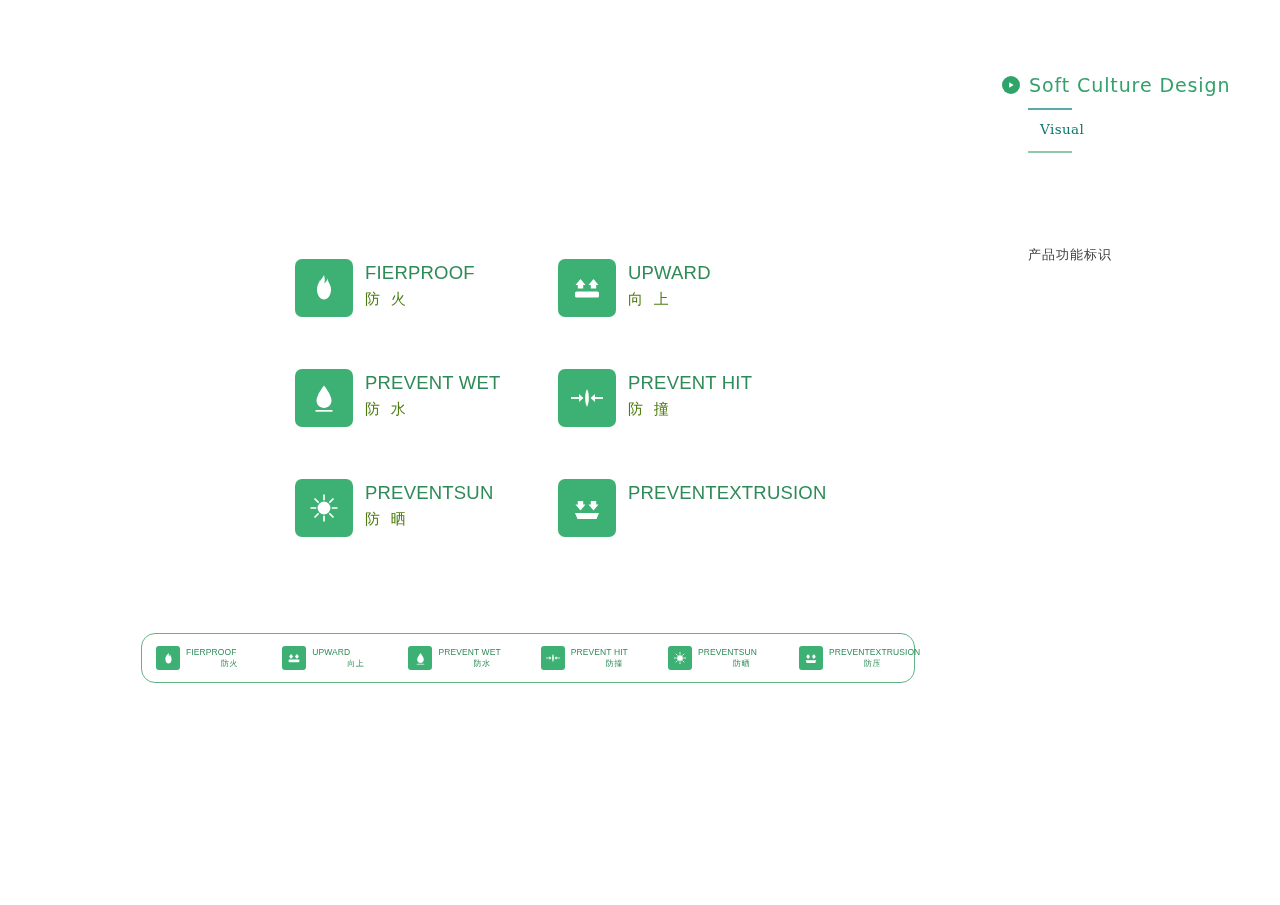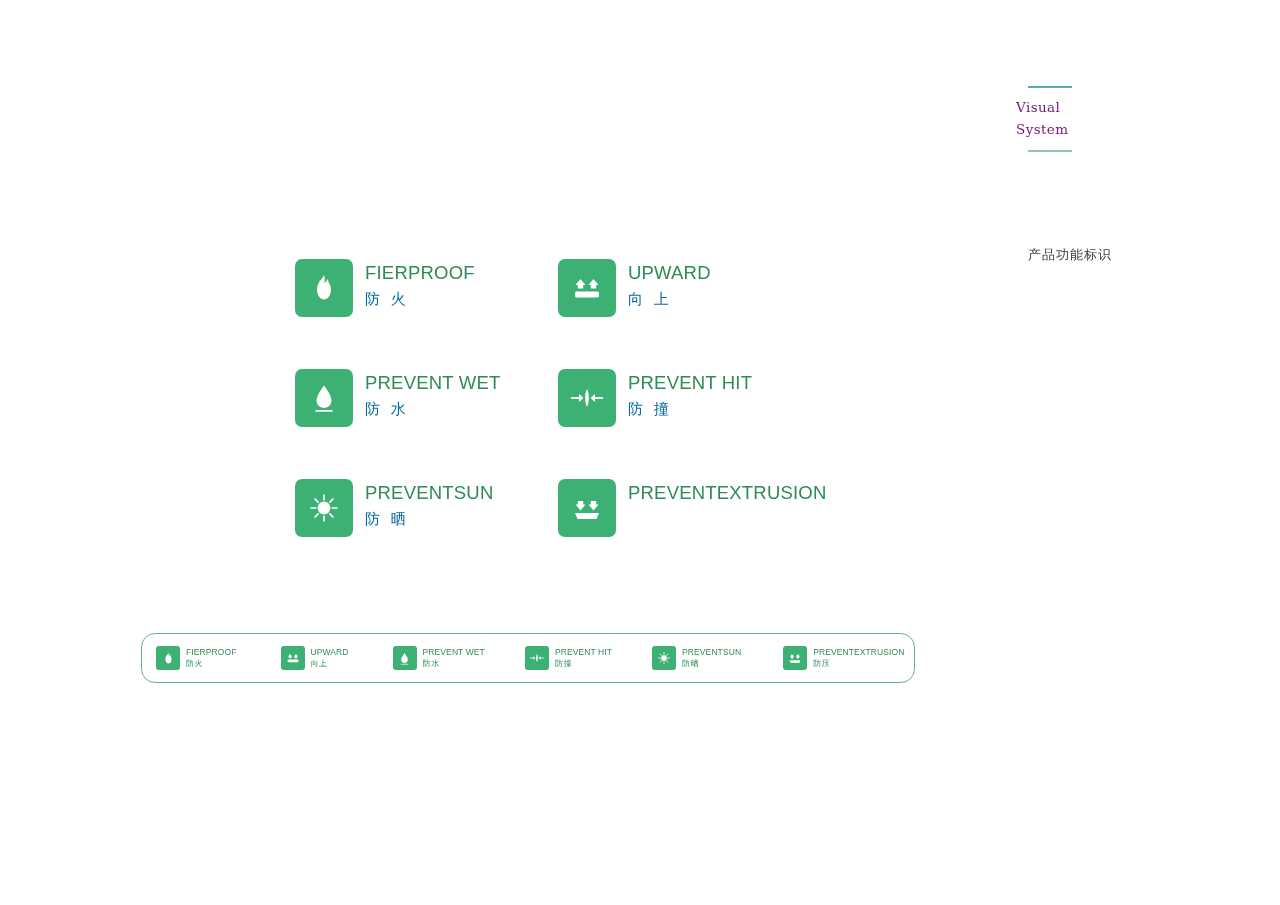--- a/index.html
+++ b/index.html
@@ -30,25 +30,25 @@
     font-size:19px;
     letter-spacing:.9px;
     color:#34a06a;
     white-space:nowrap;
     font-weight:400;
   }
   .rule{height:2px;width:44px;margin-left:26px;}
   .rule-top{background:#5aa9ab;margin-top:12px;margin-bottom:9px;}
   .rule-bottom{background:#8fc9a6;margin-top:10px;}
   .brand-sub{
-    margin-left:14px;
+    margin-left:38px;
     font-family:"DejaVu Serif", serif;
     font-size:13.5px;
     line-height:21.5px;
-    color:#701a75;
+    color:#0f766e;
     letter-spacing:.4px;
   }
   .brand-cn{
     position:absolute;
     left:1028px; top:246px;
     font-family:"DejaVu Sans", sans-serif;
     font-size:13px;
     color:#3c3c3c;
     letter-spacing:1px;
     white-space:nowrap;
@@ -80,21 +80,21 @@
     font-family:"Liberation Sans", sans-serif;
     font-size:18.5px;
     color:#2e8b57;
     letter-spacing:.2px;
     line-height:22px;
     white-space:nowrap;
   }
   .lab-cn{
     font-family:"DejaVu Sans", sans-serif;
     font-size:15px;
-    color:#0369a1;
+    color:#4d7c0f;
     letter-spacing:3px;
     line-height:24px;
     margin-top:3px;
     white-space:nowrap;
   }
 
   
   .strip{
     position:absolute;
     left:141px; top:633px;
@@ -128,30 +128,38 @@
     white-space:nowrap;
   }
   .strip-cn{
     font-family:"DejaVu Sans", sans-serif;
     font-size:8px;
     color:#2e8b57;
     line-height:11px;
     letter-spacing:.6px;
     margin-top:1px;
     white-space:nowrap;
+    margin-left:35px;
   }
 </style>
 </head>
 <body>
 
 <div class="brand">
+  <div class="brand-row">
+    <span class="brand-bullet">
+      <svg width="10" height="10" viewBox="0 0 10 10">
+          <polygon points="3.2,2.2 7.6,5 3.2,7.8" fill="#ffffff"></polygon>
+        </svg>
+    </span>
+    <span class="brand-title">Soft Culture Design</span>
+  </div>
   <div class="rule rule-top"></div>
   <div class="brand-sub">
     <div>Visual</div>
-    <div>System</div>
   </div>
   <div class="rule rule-bottom"></div>
 </div>
 <div class="brand-cn">产品功能标识</div>
 
 <div class="grid">
 
   <div class="grid-row">
     <div class="cell col1">
       <span class="tile">

